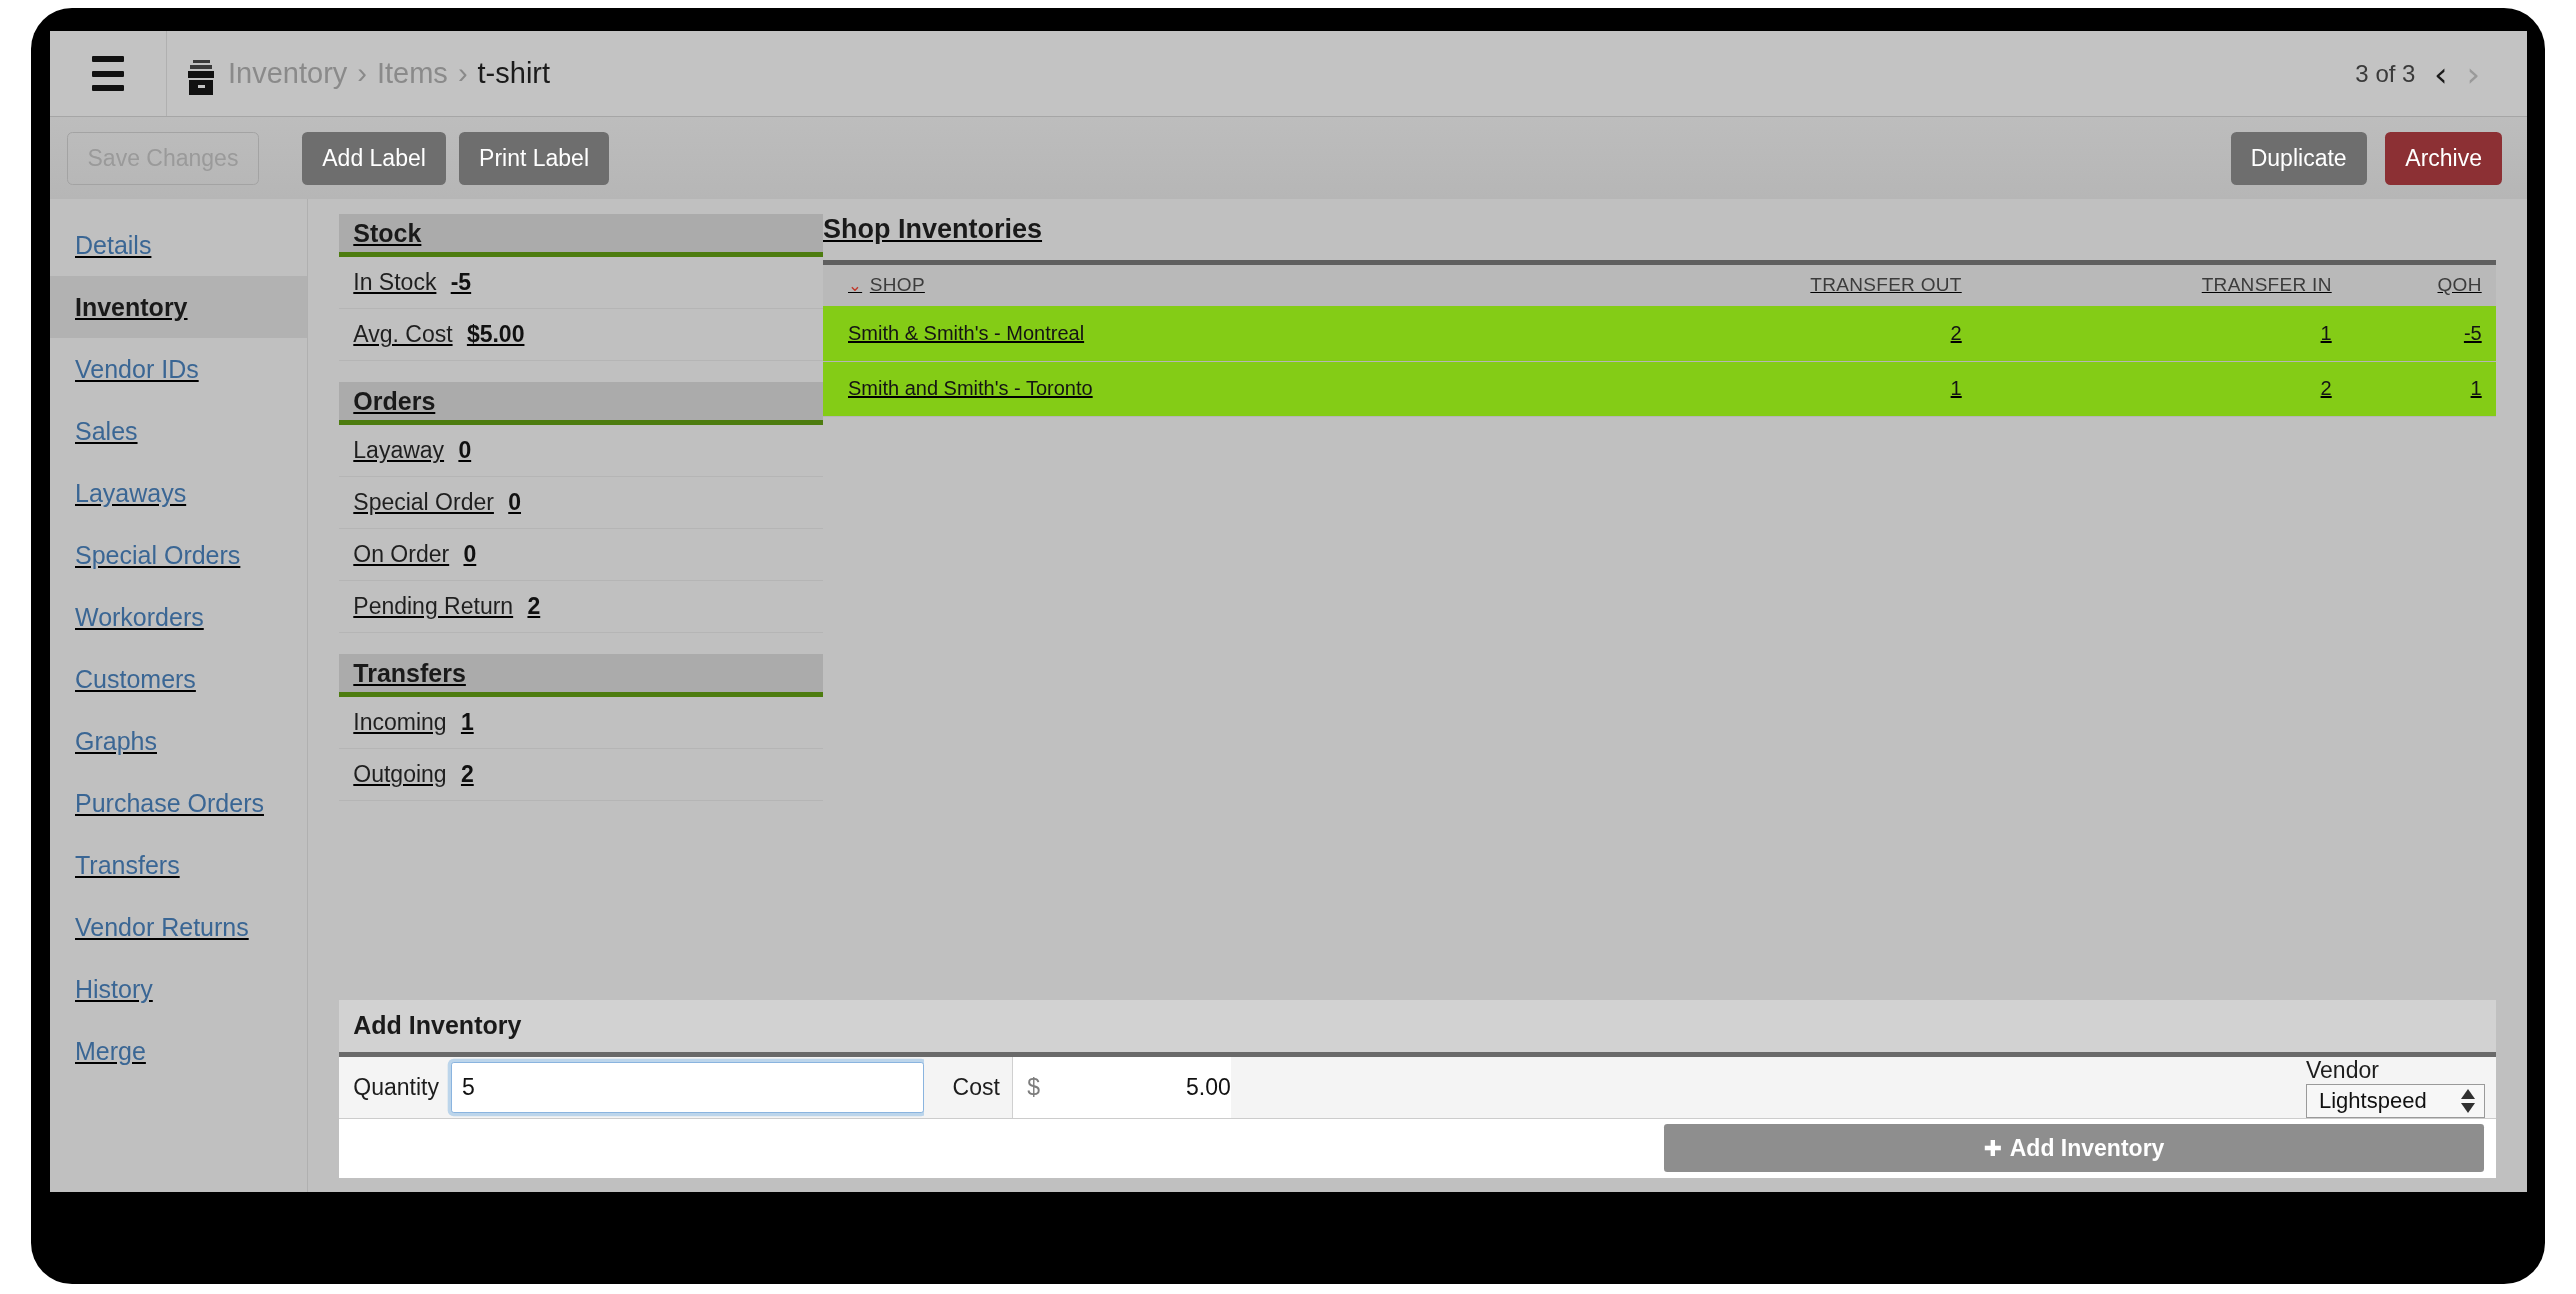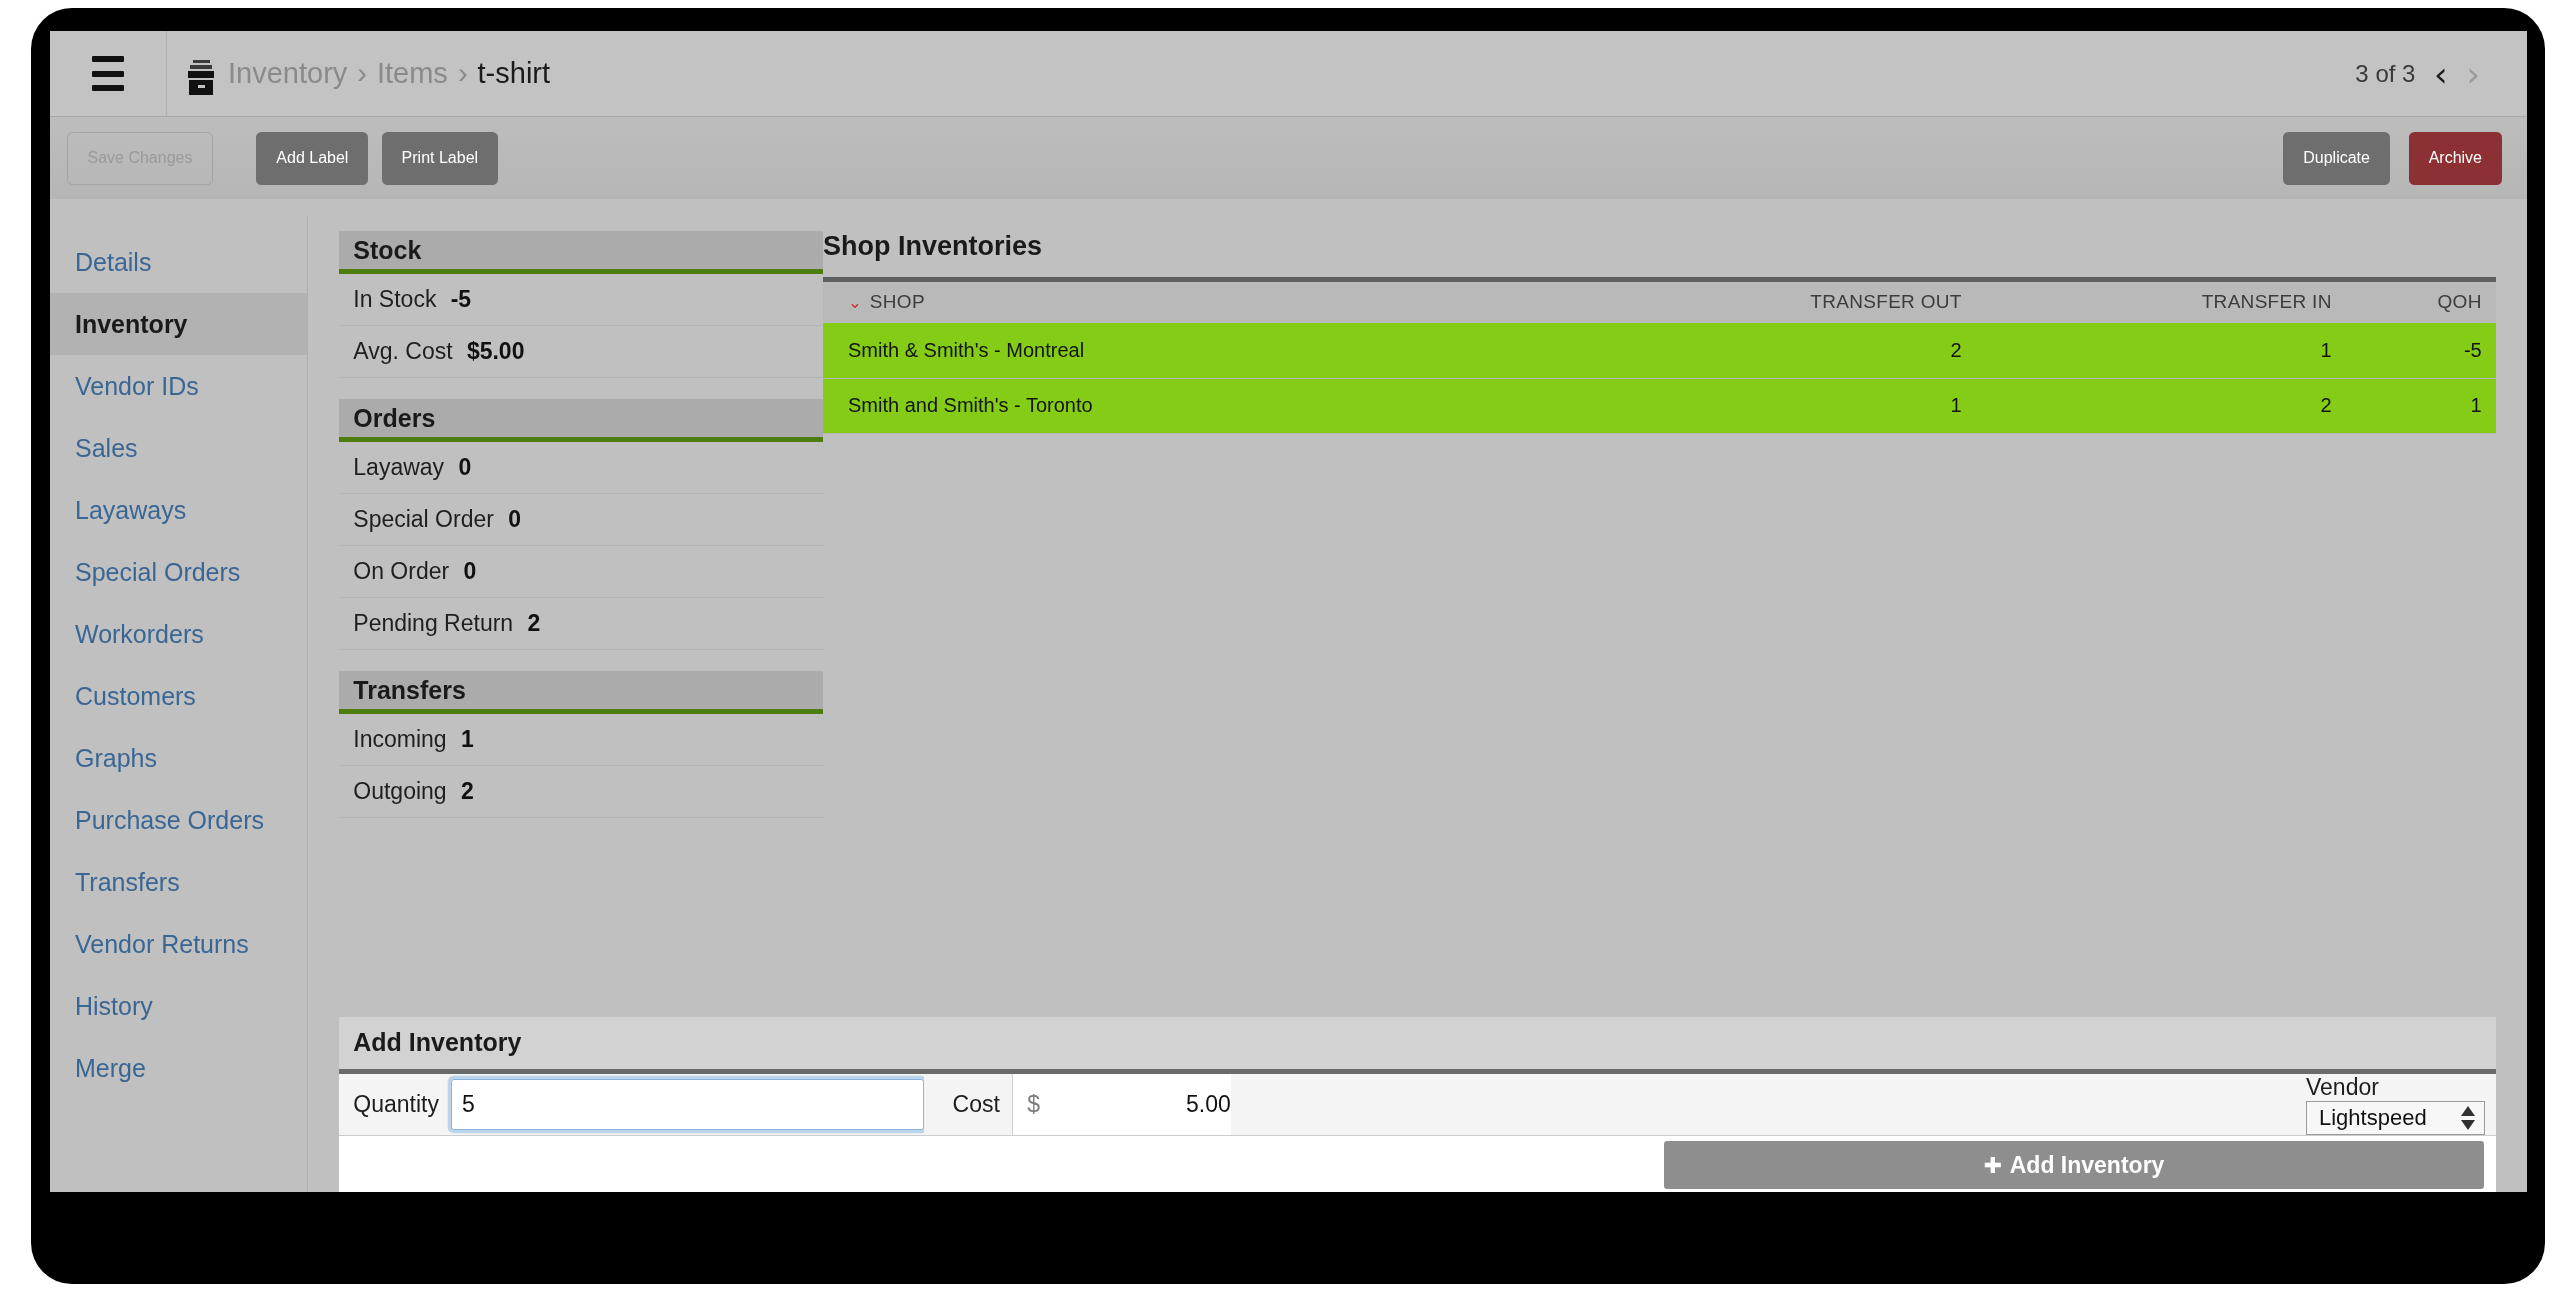--- a/index.html
+++ b/index.html
@@ -79,40 +79,41 @@
   #toolbar {
     position: absolute; left: 0; top: 85px;
     width: 100%; height: 83px;
     background: linear-gradient(to bottom, #bdbdbd 0%, #b6b6b6 100%);
     border-top: 1.1px solid #a6a6a6;
     display: flex; align-items: center;
     padding: 0 25px 0 16.5px;
   }
   .tbtn {
     height: 53px; border-radius: 5.5px;
-    font-size: 16px; color: #ffffff;
+    font-size: 23px; color: #ffffff;
     display: flex; align-items: center; justify-content: center;
     padding: 5px 20px; cursor: pointer; border: none;
     font-family: "Liberation Sans", sans-serif;
   }
   .tbtn.solid { background: #6e6e6e; }
   .tbtn.ghost {
     background: transparent; color: #9a9a9a;
     border: 1.1px solid #a3a3a3; cursor: default;
   }
   .tbtn.danger { background: #8c3034; }
   #toolbar-left { display: flex; align-items: center; gap: 13.2px; }
   #toolbar-left .gap { width: 16.5px; }
   #toolbar-right { margin-left: auto; display: flex; align-items: center; gap: 18.7px; }
 
   
   #body-area {
-    position: absolute; left: 0; top: 185px;
+    position: absolute; left: 0; top: 168px;
     width: 100%; height: 994px;
     display: flex;
+    text-decoration: underline;
   }
 
   
   #sidebar {
     width: 258px; flex: none;
     background: #c0c0c0;
     border-right: 1.7px solid #b0b0b0;
     padding-top: 15.4px;
   }
   .side-item {

